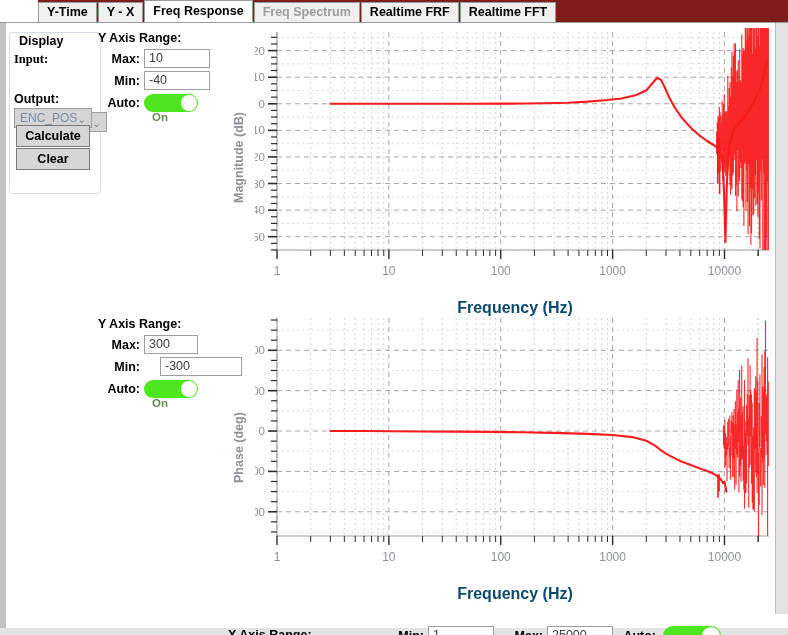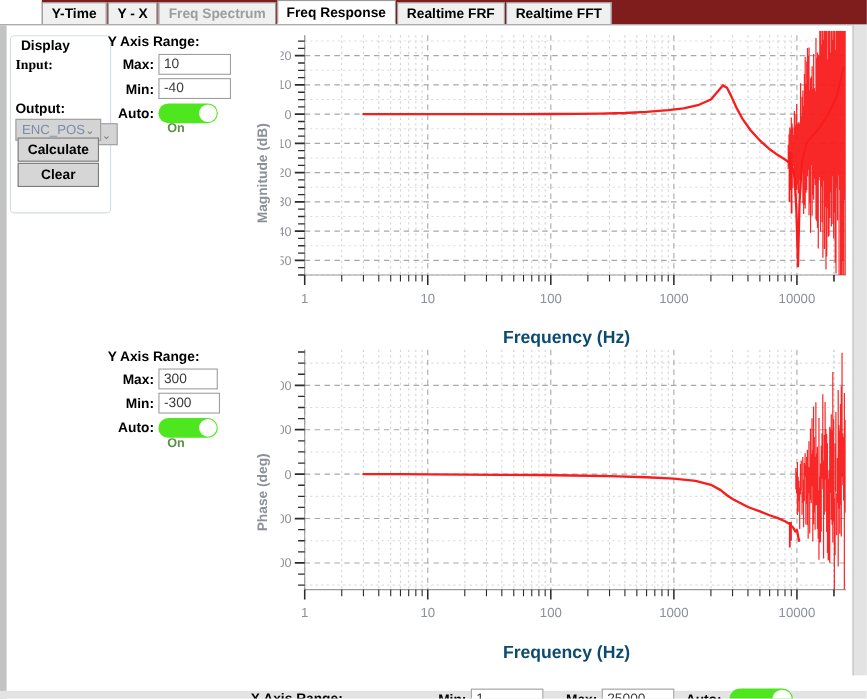--- a/index.html
+++ b/index.html
@@ -183,22 +183,22 @@
   #xrange-row { position: absolute; left: 0; top: 600px; width: 788px; height: 26px; }
 </style>
 </head>
 <body>
 
 <div id="app">
 
   <div id="tabbar">
     <div class="tab">Y-Time</div>
     <div class="tab">Y - X</div>
+    <div class="tab active">Freq Response</div>
     <div class="tab disabled">Freq Spectrum</div>
-    <div class="tab active">Freq Response</div>
     <div class="tab">Realtime FRF</div>
     <div class="tab">Realtime FFT</div>
   </div>
 
   <div id="content">
 
     <div id="leftbar"></div>
     <div id="rightbar"></div>
     <div id="bottombar"></div>
 
@@ -228,21 +228,21 @@
     <div class="fld-label" style="left:98px; top:73px; width:42px;">Auto:</div>
     <div class="toggle" style="left:144px; top:71px;">
       <span class="tgl-text">On</span>
       <span class="knob"></span>
     </div>
 
     <div class="axis-title" style="left:98px; top:294px;">Y Axis Range:</div>
     <div class="fld-label" style="left:98px; top:315px; width:42px;">Max:</div>
     <div class="txtbox" style="left:144px; top:312px; width:54px;">300</div>
     <div class="fld-label" style="left:98px; top:337px; width:42px;">Min:</div>
-    <div class="txtbox" style="left:144px; top:334px; width:56px;">-300</div>
+    <div class="txtbox" style="left:160px; top:334px; width:82px;">-300</div>
     <div class="fld-label" style="left:98px; top:359px; width:42px;">Auto:</div>
     <div class="toggle" style="left:144px; top:357px;">
       <span class="tgl-text">On</span>
       <span class="knob"></span>
     </div>
 
     <div class="plot" style="left:255px; top:5px;">
       <svg id="svg-mag" width="520" height="250" viewBox="0 0 520 250">
           <g>
             <line x1="55.676393396598364" y1="4" x2="55.676393396598364" y2="222" stroke="#d3d3d3" stroke-width="1" stroke-dasharray="2,3"></line>

